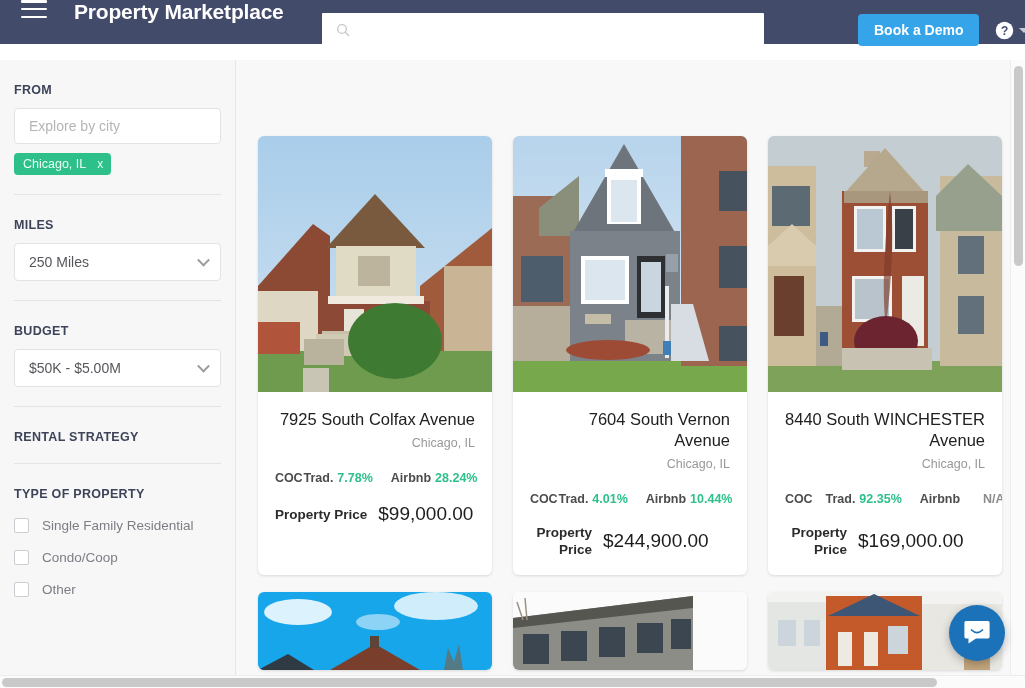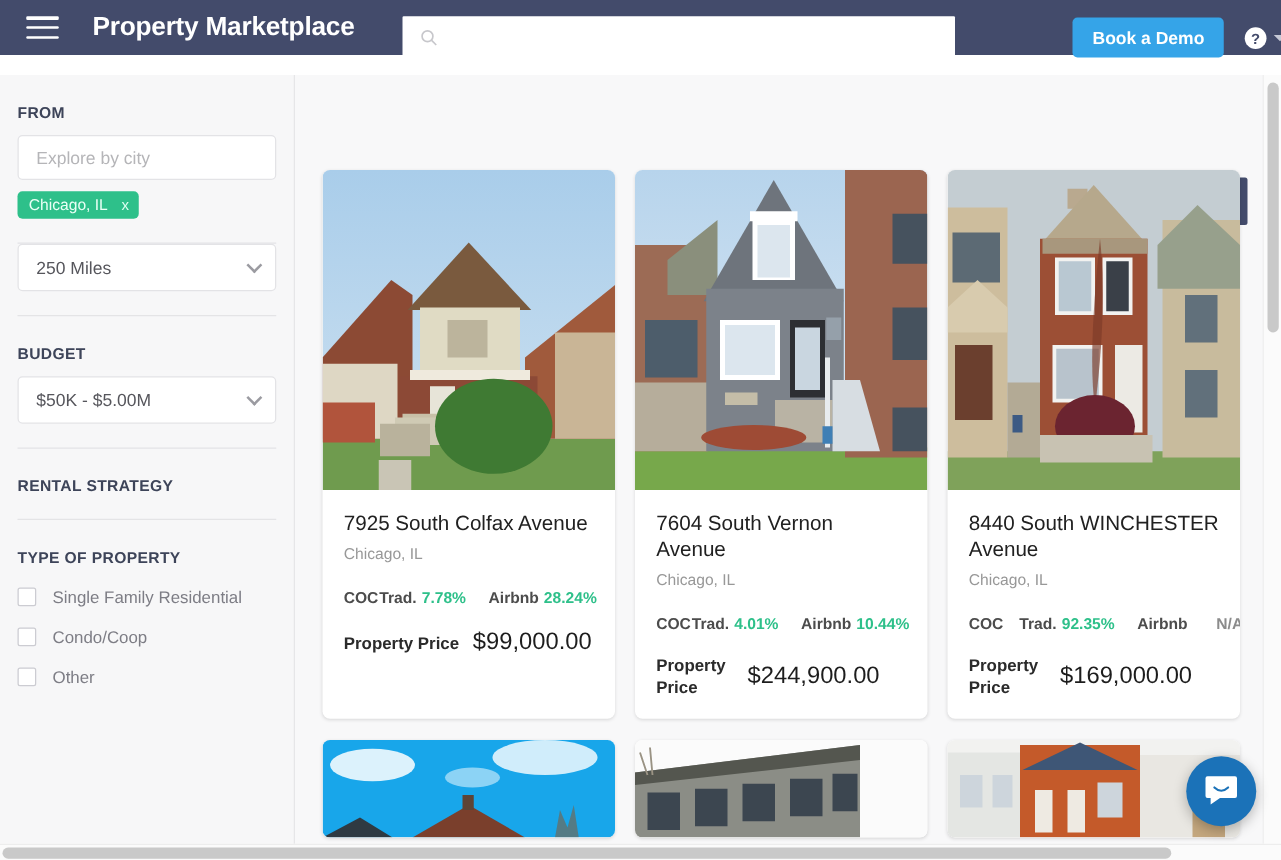--- a/index.html
+++ b/index.html
@@ -8,21 +8,21 @@
     overflow: hidden;
     font-family: "Liberation Sans", sans-serif;
     background: #ffffff;
   }
 
   
   .topbar {
     position: absolute; top: 0; left: 0;
     width: 1025px; height: 44px;
     background: #434b6b;
-    display: flex; align-items: center;
+    display: flex; align-items: flex-start;
     z-index: 40;
   }
   .hamburger {
     width: 26px; height: 18px;
     margin-left: 21px;
     display: flex; flex-direction: column; justify-content: space-between;
     cursor: pointer;
   }
   .hamburger span { display: block; height: 2.5px; background: #fff; border-radius: 1px; }
 
@@ -161,21 +161,22 @@
     border: none; border-radius: 2px;
     font-size: 14px; cursor: pointer;
     font-family: "Liberation Sans", sans-serif;
     display: flex; align-items: center;
   }
 
   .grid {
     position: absolute; left: 22px; top: 76px;
     width: 752px;
     display: flex; flex-wrap: wrap;
-    gap: 17px 16px;
+    gap: 17px 21px;
+    text-align: right;
   }
   .card {
     width: 234px;
     background: #fff;
     border-radius: 6px;
     box-shadow: 0 1px 3px rgba(0,0,0,.13);
     overflow: hidden;
   }
   .card-img { width: 100%; height: 256px; display: block; }
   .card-body { padding: 17px 17px 0 17px; }
@@ -282,20 +283,21 @@
 
   <div class="sb-label">FROM</div>
   <input class="sb-input" type="text" placeholder="Explore by city" style="">
   <div class="chip">
     <span>Chicago, IL</span>
     <span class="chip-x">x</span>
   </div>
 
   <div class="sb-sep"></div>
 
+  <div class="sb-label">MILES</div>
   <div class="sb-select">
     <span>250 Miles</span>
     <i class="chev"></i>
   </div>
 
   <div class="sb-sep"></div>
 
   <div class="sb-label">BUDGET</div>
   <div class="sb-select">
     <span>$50K - $5.00M</span>

